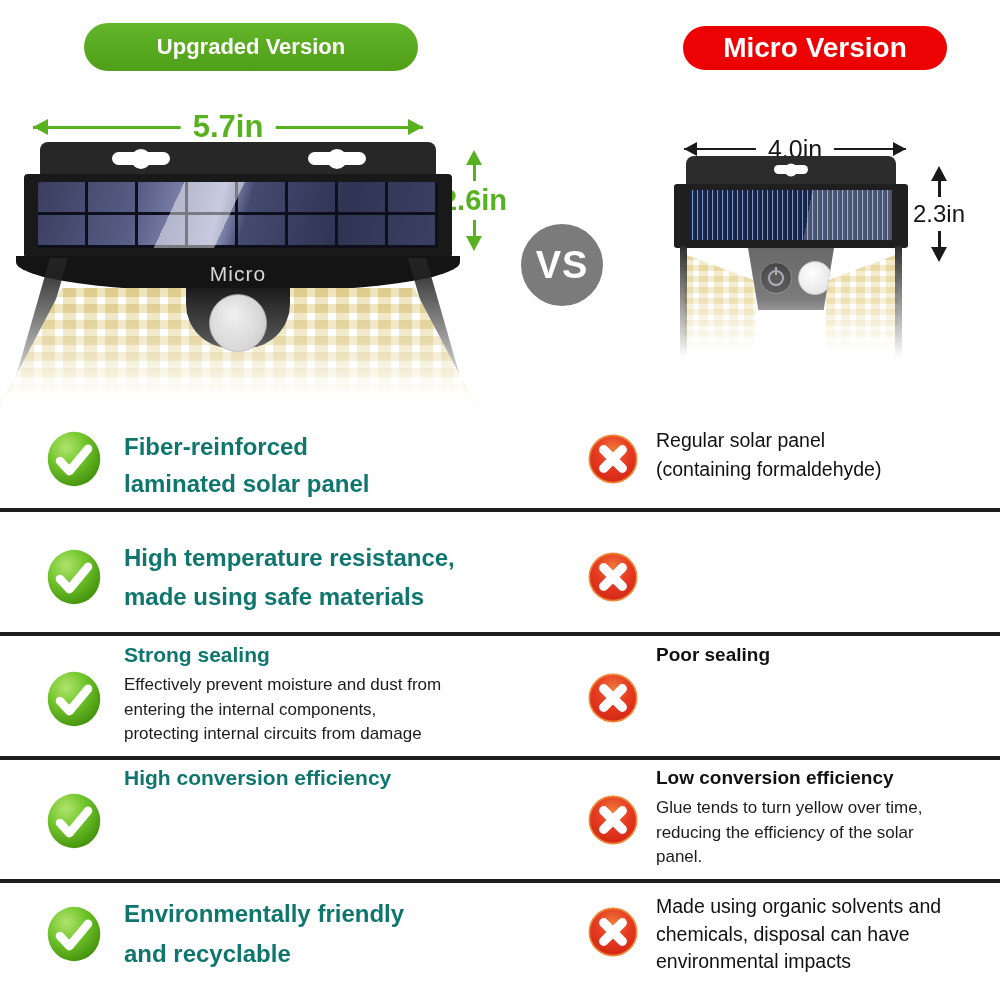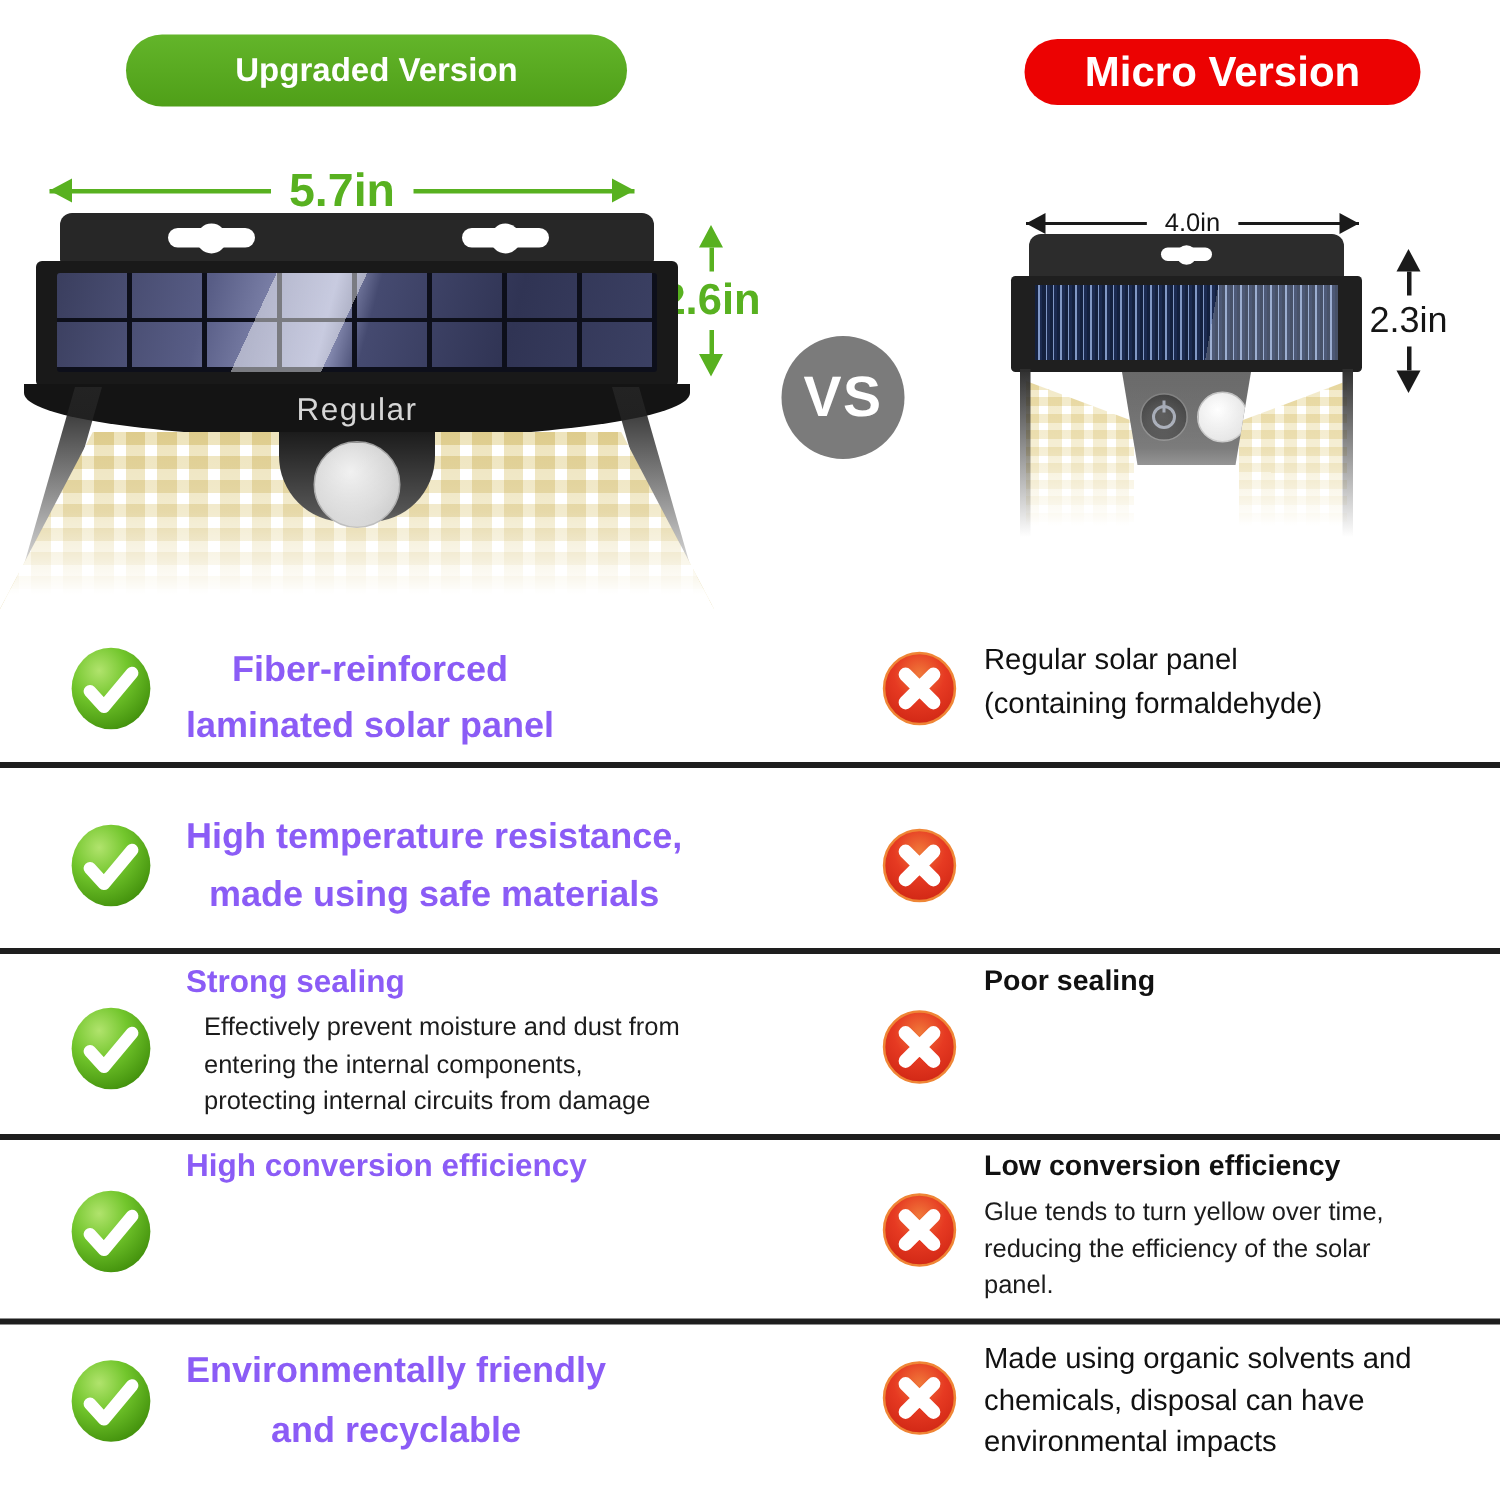--- a/index.html
+++ b/index.html
@@ -41,21 +41,21 @@
   .v-arrow .stem{width:3px;height:16px;background:var(--c);}
   .v-arrow .lbl{color:var(--c);padding:3px 0;}
 
   .g{--c:#58b120;}
   .k{--c:#1a1a1a;}
   .dim-w-left{left:33px;top:112px;width:390px;}
   .dim-w-left .lbl{font-size:31px;font-weight:bold;}
   .dim-h-left{left:438px;top:150px;width:72px;}
   .dim-h-left .lbl{font-size:29px;font-weight:bold;}
   .dim-w-right{left:684px;top:134px;width:222px;}
-  .dim-w-right .lbl{font-size:17px;color:#151515;}
+  .dim-w-right .lbl{font-size:25px;color:#151515;}
   .dim-h-right{left:906px;top:166px;width:66px;}
   .dim-h-right .lbl{font-size:24px;color:#151515;}
 
   
   .prod-left{left:12px;top:140px;width:452px;height:272px;}
   .pl-bracket{left:28px;top:2px;width:396px;height:34px;background:#272727;border-radius:8px 8px 3px 3px;}
   .keyhole{position:absolute;top:10px;width:58px;height:13px;background:#fff;border-radius:7px;}
   .keyhole::before{content:"";position:absolute;left:50%;top:50%;transform:translate(-50%,-50%);
                    width:20px;height:20px;background:#fff;border-radius:50%;}
   .pl-solar-frame{left:12px;top:34px;width:428px;height:84px;background:#191919;border-radius:4px;}
@@ -109,21 +109,21 @@
            background:radial-gradient(circle at 45% 40%,#454545,#222);border:1px solid #777;}
   .pr-knob::before{content:"";position:absolute;inset:7px;border:2px solid #9aa0ad;border-radius:50%;}
   .pr-knob::after{content:"";position:absolute;top:4px;left:50%;width:2px;height:8px;margin-left:-1px;background:#9aa0ad;}
   .pr-sensor{position:absolute;left:50px;top:13px;width:32px;height:32px;border-radius:50%;
              background:radial-gradient(circle at 40% 35%,#ffffff,#e2e2e2 70%,#cfcfcf);border:1px solid #bdbdbd;}
   .pr-rail{position:absolute;top:90px;width:7px;height:112px;background:linear-gradient(180deg,#2e2e2e,rgba(46,46,46,0));}
 
   
   .divider{left:0;width:1000px;height:4px;background:#1e1e1e;}
   .icon{display:block;}
-  .pro-title{color:#8b5cf6;font-weight:bold;text-align:center;}
+  .pro-title{color:#0f766e;font-weight:bold;}
   .t-big{font-size:24px;line-height:37px;}
   .t-med{font-size:21px;line-height:24px;}
   .body-txt{color:#1c1c1c;font-size:17px;line-height:24.5px;}
   .con-title{color:#111;font-weight:bold;font-size:19px;line-height:22px;}
   .con-big{color:#111;font-size:19.5px;line-height:29px;}
 </style>
 </head>
 <body>
 
 <svg width="0" height="0" style="position:absolute">
@@ -166,21 +166,21 @@
 
   <div class="abs prod-left">
     <div class="abs pl-bracket">
       <span class="keyhole" style="left:72px"></span>
       <span class="keyhole" style="left:268px"></span>
     </div>
     <div class="abs pl-solar-frame">
       <div class="solar-cells"></div>
     </div>
     <div class="abs pl-band">
-      <span class="pl-brand">Regular</span>
+      <span class="pl-brand">Micro</span>
     </div>
     <div class="abs rail rail-l"></div>
     <div class="abs rail rail-r"></div>
     <div class="abs pl-shield led-big">
       <div class="pl-notch"></div>
       <div class="pl-sensor"></div>
       <div class="fade"></div>
     </div>
   </div>
 
@@ -248,21 +248,21 @@
     <path d="M21 21 L43 43 M43 21 L21 43" stroke="#fff" stroke-width="11" stroke-linecap="round"></path>
   </svg>
 
   <div class="abs divider" style="top:632px"></div>
 
   <svg class="abs icon" style="left:44px;top:668px" width="60" height="62" viewBox="0 0 64 64">
     <ellipse cx="32" cy="32" rx="28" ry="29" fill="url(#gc)"></ellipse>
     <path d="M17 34 l10 11 l20 -24" fill="none" stroke="#fff" stroke-width="9" stroke-linecap="round" stroke-linejoin="round"></path>
   </svg>
   <div class="abs pro-title t-med" style="left:124px;top:643px">Strong sealing</div>
-  <div class="abs pre body-txt" style="left:136px;top:673px">Effectively prevent moisture and dust from
+  <div class="abs pre body-txt" style="left:124px;top:673px">Effectively prevent moisture and dust from
 entering the internal components,
 protecting internal circuits from damage</div>
   <svg class="abs icon" style="left:586px;top:671px" width="54" height="54" viewBox="0 0 64 64">
     <circle cx="32" cy="32" r="28" fill="url(#gx)" stroke="#ef8636" stroke-width="2"></circle>
     <path d="M21 21 L43 43 M43 21 L21 43" stroke="#fff" stroke-width="11" stroke-linecap="round"></path>
   </svg>
   <div class="abs con-title" style="left:656px;top:644px">Poor sealing</div>
 
   <div class="abs divider" style="top:756px"></div>
 

